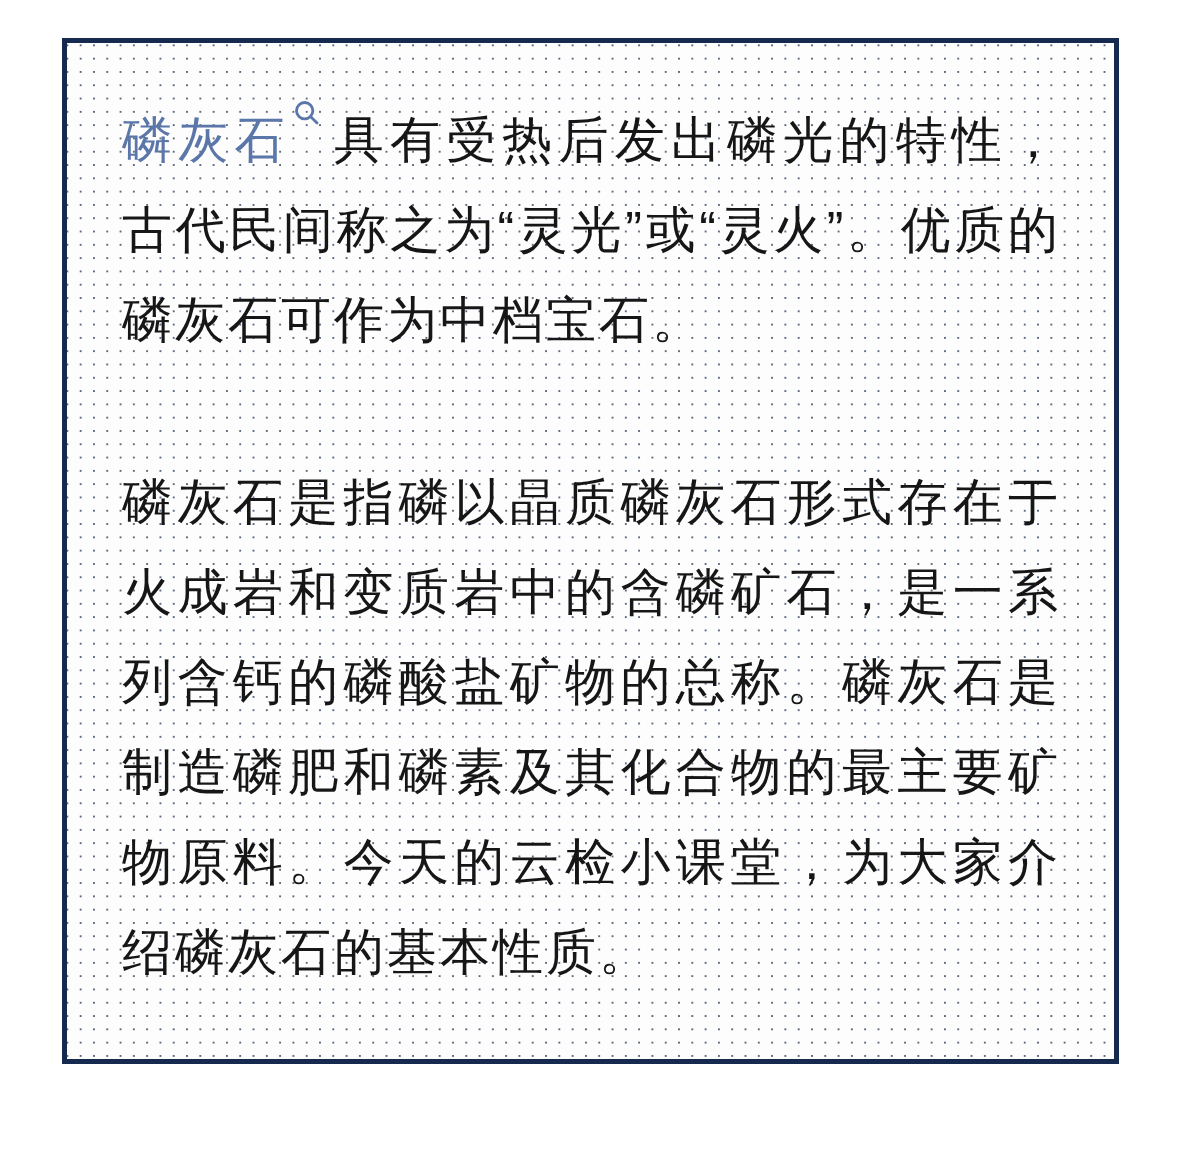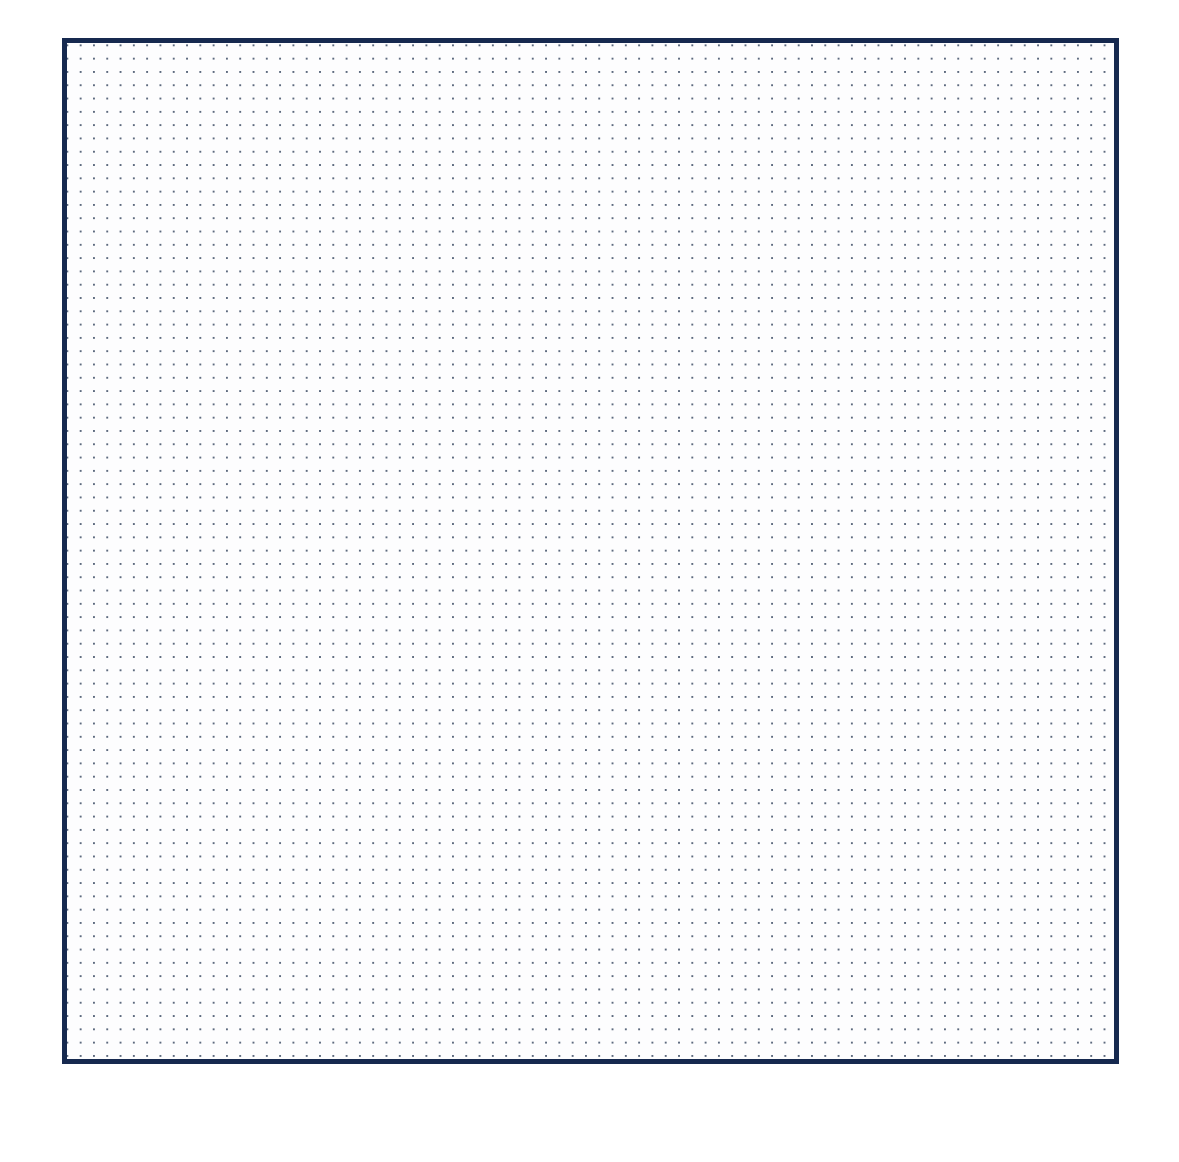--- a/index.html
+++ b/index.html
@@ -59,14 +59,19 @@
     height: 28px;
     display: inline-block;
     transform: translateY(-30px);
   }
 </style>
 </head>
 <body>
 
 <div class="card">
   <div class="content">
+    <p class="para"><span class="entity"><span>磷灰石</span><span class="entity-icon"><svg viewBox="0 0 24 24" aria-hidden="true">
+              <circle cx="10" cy="10" r="7" fill="none" stroke="currentColor" stroke-width="2.4"></circle>
+              <line x1="15.2" y1="15.2" x2="20.6" y2="20.6" stroke="currentColor" stroke-width="2.4" stroke-linecap="round"></line>
+            </svg></span></span><span>具有受热后发出磷光的特性，古代民间称之为“灵光”或“灵火”。优质的磷灰石可作为中档宝石。</span></p>
+    <p class="para">磷灰石是指磷以晶质磷灰石形式存在于火成岩和变质岩中的含磷矿石，是一系列含钙的磷酸盐矿物的总称。磷灰石是制造磷肥和磷素及其化合物的最主要矿物原料。今天的云检小课堂，为大家介绍磷灰石的基本性质。</p>
   </div>
 </div>
 
 </body></html>

